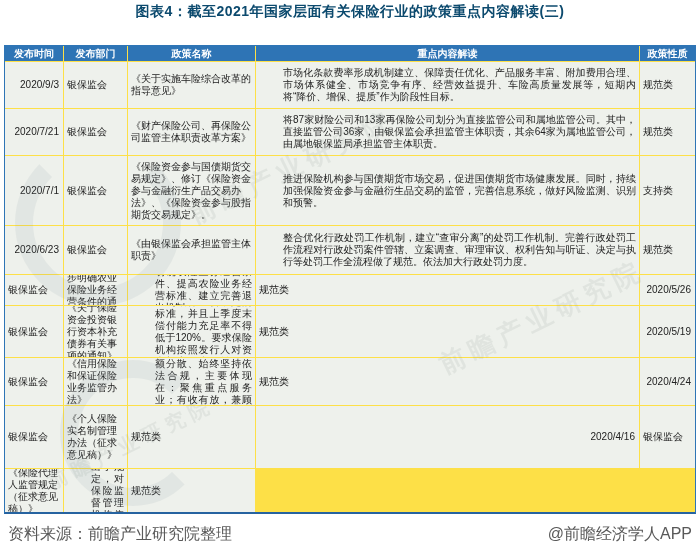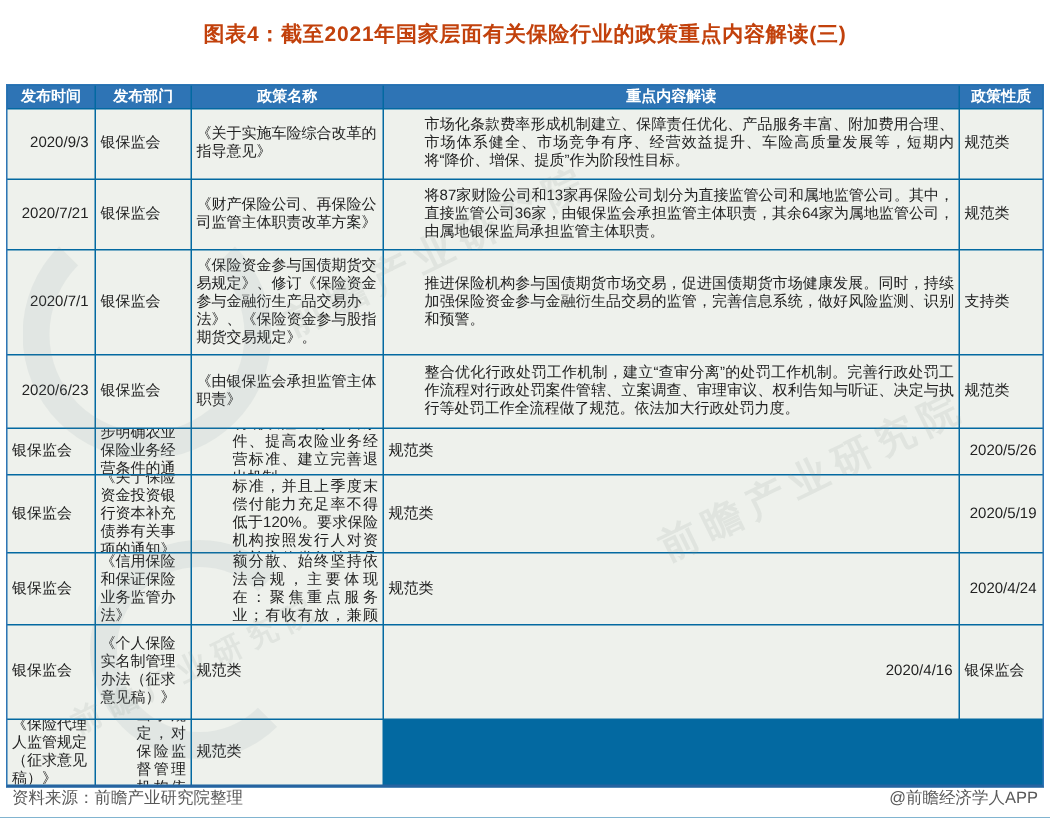--- a/index.html
+++ b/index.html
@@ -3,50 +3,50 @@
 <meta charset="utf-8">
 <style>
   html,body{margin:0;padding:0;}
   body{
     width:700px;height:545px;background:#ffffff;
     font-family:"Liberation Sans","DejaVu Sans",sans-serif;
     position:relative;overflow:hidden;
   }
   .page{position:relative;width:700px;height:545px;}
   .title{
-    padding-top:14px;text-align:center;font-size:14px;font-weight:bold;
-    color:#c2410c;letter-spacing:0.5px;
+    padding-top:3px;text-align:center;font-size:14px;font-weight:bold;
+    color:#0c4a6e;letter-spacing:0.5px;
   }
   .tbl{
     margin:24px auto 0 auto;width:690px;
     display:grid;
     grid-template-columns:58px 63px 127px 383px 55px;
     grid-template-rows:15px 46px 46px 69px 48px 30px 51px 47px 62px 43px;
-    gap:1px;background:#0369a1;border:1px solid #2e75b6;
+    gap:1px;background:#fde047;border:1px solid #2e75b6;
     border-bottom:2px solid #2663a0;
   }
   .cell{
     background:#eef1ec;overflow:hidden;display:flex;align-items:center;
     font-size:10px;line-height:12px;color:#222;
   }
   .cell .t{width:100%;padding:2px 3px;word-break:break-all;}
   .hcell{
     background:#2e74b5;color:#ffffff;font-weight:bold;justify-content:center;
     font-size:10px;
   }
   .hcell .t{text-align:center;padding:1px 2px;word-break:keep-all;}
   .c-date .t{text-align:right;padding-right:4px;}
   .c-dept .t{text-align:left;}
   .c-name .t{text-align:left;}
   .c-cont .t{text-align:justify;margin-left:24px;}
   .c-nat  .t{text-align:left;}
   .footer{
     position:absolute;left:8px;right:8px;top:524px;
     display:flex;justify-content:space-between;
-    font-size:11px;color:#595959;text-align:right;
+    font-size:16px;color:#595959;text-align:right;
   }
   
   .wm{position:absolute;pointer-events:none;color:rgba(130,145,140,0.13);
       font-size:26px;font-weight:bold;letter-spacing:6px;white-space:nowrap;}
   .wm1{left:180px;top:150px;transform:rotate(-26deg);}
   .wm2{left:430px;top:300px;transform:rotate(-26deg);}
   .wm3{left:40px;top:430px;transform:rotate(-26deg);font-size:20px;}
   .wm-arc{
     position:absolute;pointer-events:none;border-radius:50%;
     border:18px solid rgba(120,140,150,0.10);

